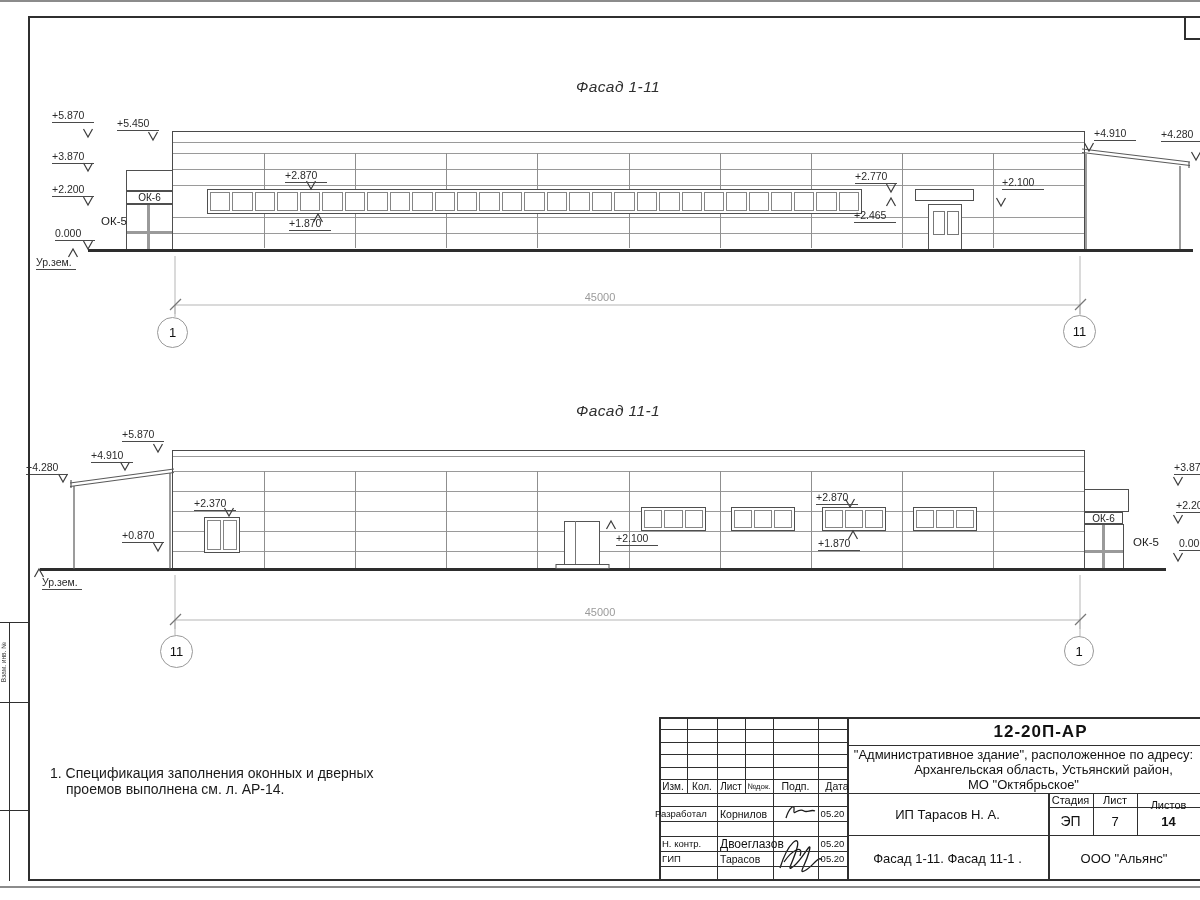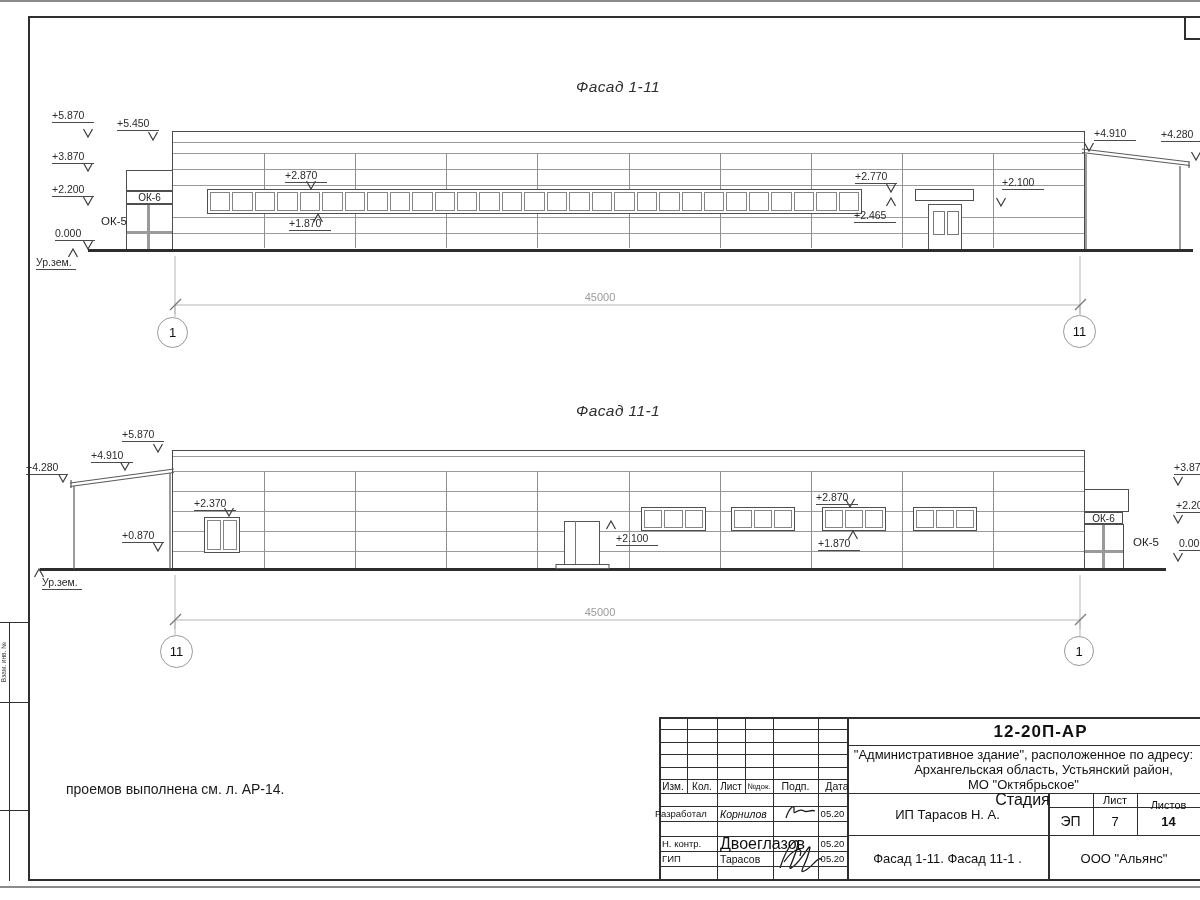--- a/index.html
+++ b/index.html
@@ -299,20 +299,21 @@
   <div class="elev" style="left:816px;top:491px;">+2.870</div>
   <div class="elev" style="left:818px;top:537px;">+1.870</div>
   <div class="elev" style="left:1174px;top:461px;padding-right:28px;">+3.870</div>
   <div class="elev" style="left:1176px;top:499px;padding-right:28px;">+2.200</div>
   <div class="elev" style="left:1179px;top:537px;padding-right:28px;">0.000</div>
 
   <div class="dimtext" style="left:570px;top:606px;">45000</div>
   <div class="axis" style="left:160px;top:635px;width:33px;height:33px;">11</div>
   <div class="axis" style="left:1064px;top:636px;width:30px;height:30px;">1</div>
 
+  <div class="note" style="left:50px;top:765px;">1. Спецификация заполнения оконных и дверных</div>
   <div class="note" style="left:66px;top:781px;">проемов выполнена см. л. АР-14.</div>
 
   <div class="frameline" style="left:28px;top:16px;width:2px;height:865px;"></div>
   <div class="frameline" style="left:28px;top:16px;width:1172px;height:2px;"></div>
   <div class="frameline" style="left:28px;top:879px;width:1172px;height:2px;"></div>
   <div class="frameline" style="left:1184px;top:16px;width:1.5px;height:23px;"></div>
   <div class="frameline" style="left:1184px;top:38px;width:16px;height:1.5px;"></div>
 
   <div class="frameline" style="left:0;top:622px;width:28px;height:1.3px;"></div>
   <div class="frameline" style="left:0;top:702px;width:28px;height:1.3px;"></div>
@@ -354,35 +355,35 @@
     <div class="tb-line" style="left:847px;top:835px;width:353px;height:1.4px;"></div>
 
     <div class="tb-cell" style="left:659px;top:779px;width:28px;height:14px;font-size:10px;">Изм.</div>
     <div class="tb-cell" style="left:687px;top:779px;width:30px;height:14px;font-size:10px;">Кол.</div>
     <div class="tb-cell" style="left:717px;top:779px;width:28px;height:14px;font-size:10px;">Лист</div>
     <div class="tb-cell" style="left:745px;top:779px;width:28px;height:14px;font-size:8px;">№док.</div>
     <div class="tb-cell" style="left:773px;top:779px;width:45px;height:14px;font-size:10.5px;">Подп.</div>
     <div class="tb-cell" style="left:818px;top:779px;width:38px;height:14px;font-size:10.5px;">Дата</div>
 
     <div class="tb-cell tb-left" style="left:652px;top:806px;width:58px;height:15px;font-size:9.5px;">Разработал</div>
-    <div class="tb-cell tb-left" style="left:717px;top:806px;width:56px;height:15px;font-size:10.5px;font-style:italic;">Корнилов</div>
+    <div class="tb-cell tb-left" style="left:717px;top:806px;width:56px;height:15px;font-size:10.5px;">Корнилов</div>
     <div class="tb-cell" style="left:818px;top:806px;width:29px;height:15px;font-size:9.5px;">05.20</div>
     <div class="tb-cell tb-left" style="left:659px;top:836px;width:58px;height:15px;font-size:9.5px;">Н. контр.</div>
-    <div class="tb-cell tb-left" style="left:717px;top:836px;width:56px;height:15px;font-size:16px;">Двоеглазов</div>
+    <div class="tb-cell tb-left" style="left:717px;top:836px;width:56px;height:15px;font-size:12px;">Двоеглазов</div>
     <div class="tb-cell" style="left:818px;top:836px;width:29px;height:15px;font-size:9.5px;">05.20</div>
     <div class="tb-cell tb-left" style="left:659px;top:851px;width:58px;height:15px;font-size:9.5px;">ГИП</div>
     <div class="tb-cell tb-left" style="left:717px;top:851px;width:56px;height:15px;font-size:10.5px;">Тарасов</div>
     <div class="tb-cell" style="left:818px;top:851px;width:29px;height:15px;font-size:9.5px;">05.20</div>
 
     <div class="tb-cell" style="left:864px;top:719px;width:353px;height:26px;font-size:17px;letter-spacing:1px;font-weight:bold;">12-20П-АР</div>
     <div class="tb-cell" style="left:847px;top:747px;width:353px;height:15px;font-size:13px;">"Административное здание", расположенное по адресу:</div>
     <div class="tb-cell" style="left:847px;top:762px;width:393px;height:15px;font-size:13px;">Архангельская область, Устьянский район,</div>
     <div class="tb-cell" style="left:847px;top:777px;width:353px;height:15px;font-size:13px;">МО "Октябрьское"</div>
     <div class="tb-cell" style="left:847px;top:793px;width:201px;height:42px;font-size:13px;">ИП Тарасов Н. А.</div>
-    <div class="tb-cell" style="left:1000px;top:793px;width:45px;height:14px;font-size:16px;">Стадия</div>
+    <div class="tb-cell" style="left:1048px;top:793px;width:45px;height:14px;font-size:11px;">Стадия</div>
     <div class="tb-cell" style="left:1093px;top:793px;width:44px;height:14px;font-size:11px;">Лист</div>
     <div class="tb-cell" style="left:1137px;top:798px;width:63px;height:14px;font-size:11px;">Листов</div>
     <div class="tb-cell" style="left:1048px;top:807px;width:45px;height:28px;font-size:14px;">ЭП</div>
     <div class="tb-cell" style="left:1093px;top:807px;width:44px;height:28px;font-size:13px;">7</div>
     <div class="tb-cell" style="left:1137px;top:807px;width:63px;height:28px;font-size:13px;font-weight:bold;">14</div>
     <div class="tb-cell" style="left:847px;top:835px;width:201px;height:46px;font-size:13px;">Фасад 1-11. Фасад 11-1 .</div>
     <div class="tb-cell" style="left:1048px;top:835px;width:152px;height:46px;font-size:13px;">ООО "Альянс"</div>
   </div>
 
 </div>

